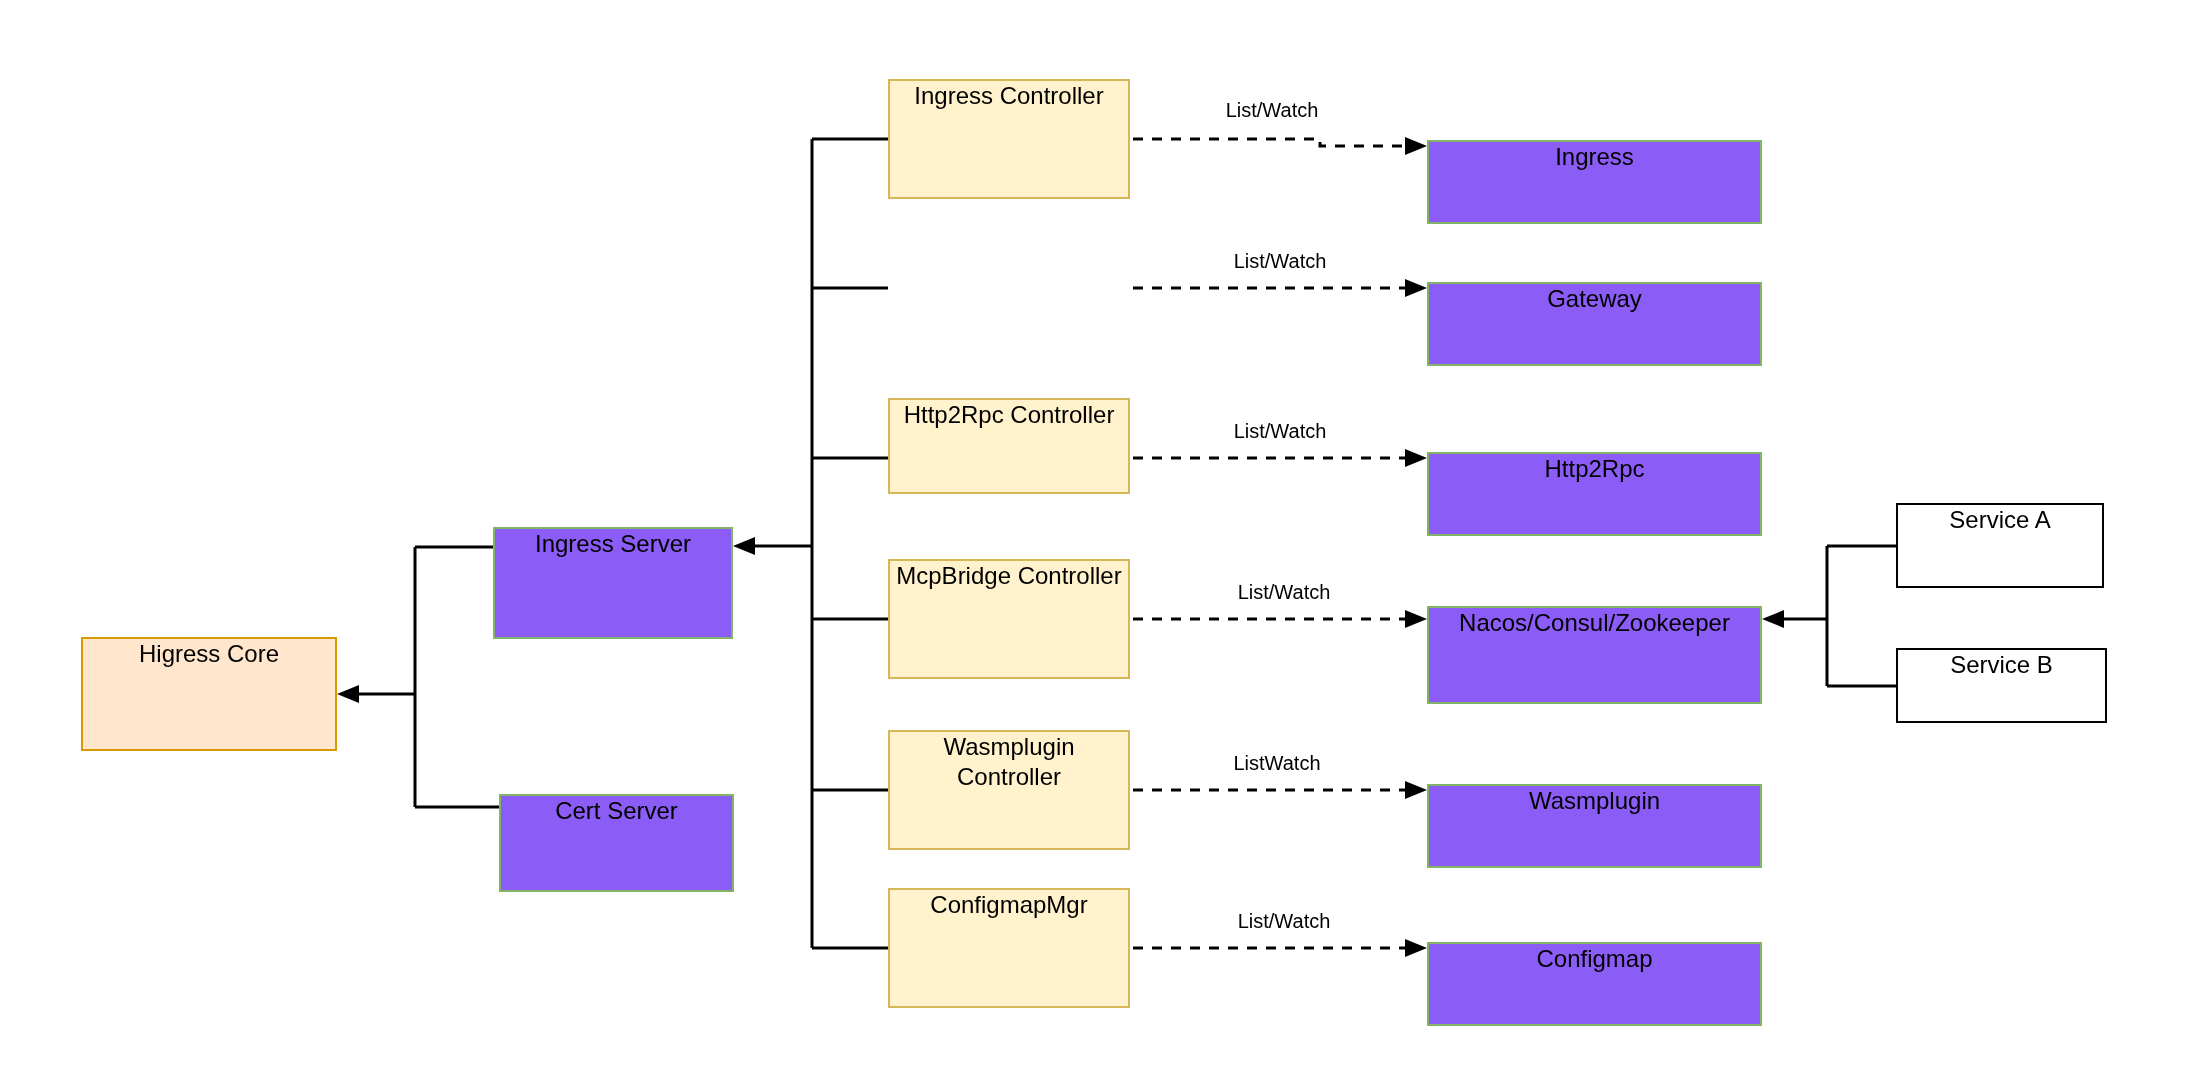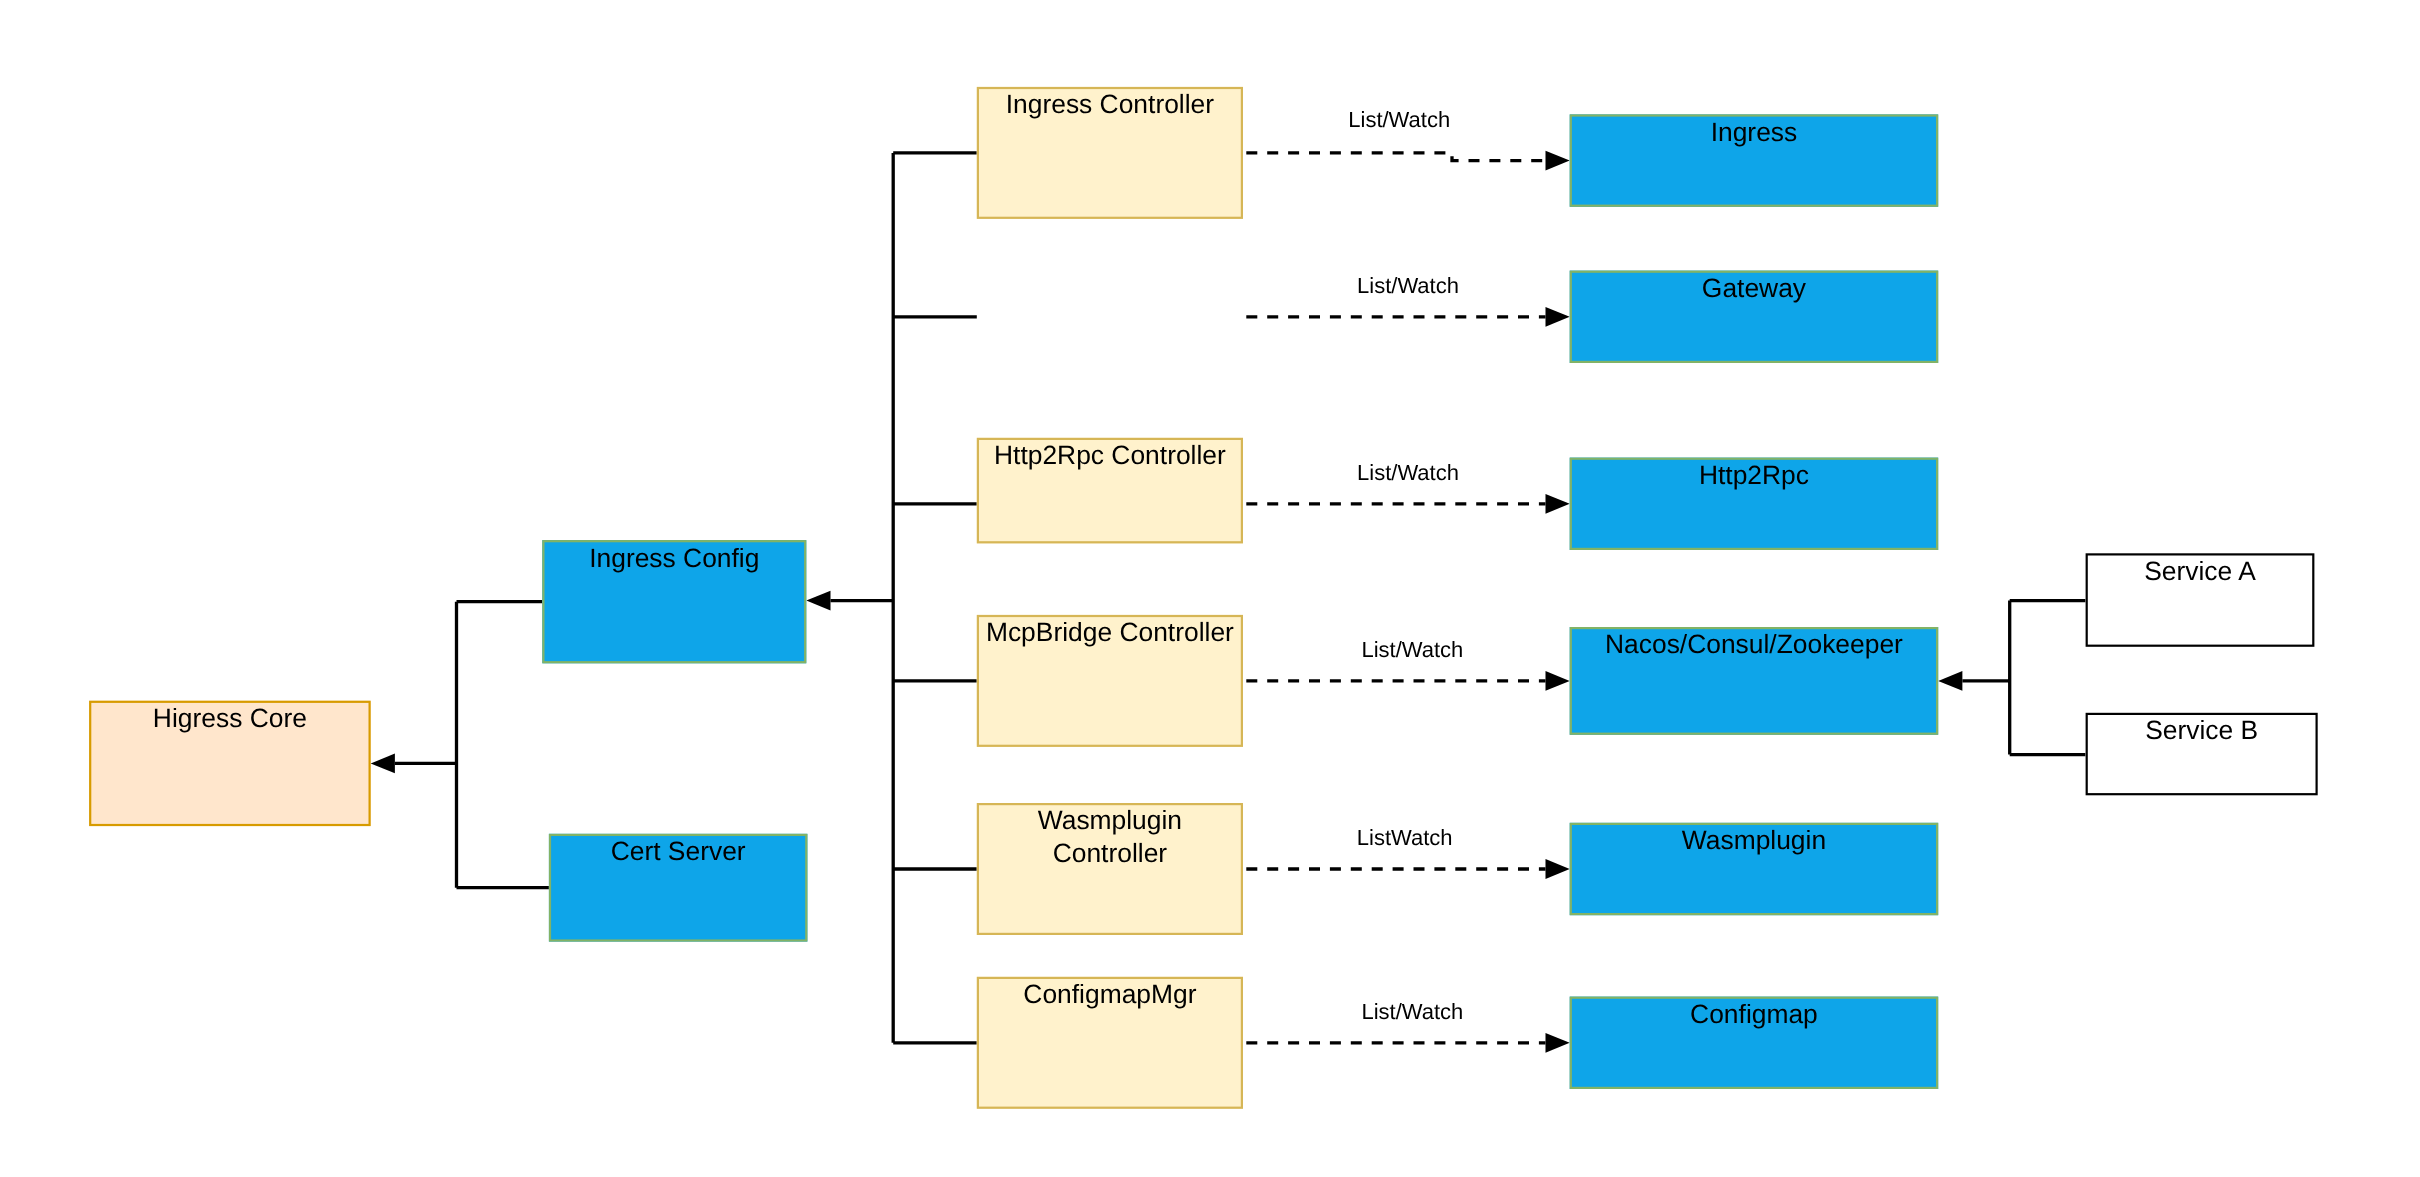--- a/index.html
+++ b/index.html
@@ -33,21 +33,21 @@
     align-items: flex-start;
     justify-content: center;
     text-align: center;
     font-size: 24px;
     line-height: 1.25;
     border: 2px solid #000;
     background: #fff;
   }
   .node.orange { background: #FFE6CC; border-color: #D79B00; }
   .node.yellow { background: #FFF2CC; border-color: #D6B656; }
-  .node.green  { background: #0ea5e9; border-color: #82B366; }
+  .node.green  { background: #8b5cf6; border-color: #82B366; margin-top: 36px; }
   .node.white  { background: #FFFFFF; border-color: #000000; }
   .node .lbl { display: inline-block; }
   .node .lbl.narrow { max-width: 150px; }
   .edge-label {
     position: absolute;
     transform: translate(-50%, -50%);
     font-size: 20px;
     white-space: nowrap;
   }
 </style>
@@ -84,21 +84,21 @@
 
     <path class="dashed" d="M1133,948 H1405"></path>
     <polygon points="1427,948 1405,939 1405,957"></polygon>
   </svg>
 
   <div class="node orange" style="left:81px; top:637px; width:256px; height:114px;">
     <span class="lbl">Higress Core</span>
   </div>
 
   <div class="node green" style="left:493px; top:491px; width:240px; height:112px;">
-    <span class="lbl">Ingress Config</span>
+    <span class="lbl">Ingress Server</span>
   </div>
 
   <div class="node green" style="left:499px; top:758px; width:235px; height:98px;">
     <span class="lbl">Cert Server</span>
   </div>
 
   <div class="node yellow" style="left:888px; top:79px; width:242px; height:120px;">
     <span class="lbl">Ingress Controller</span>
   </div>
 

